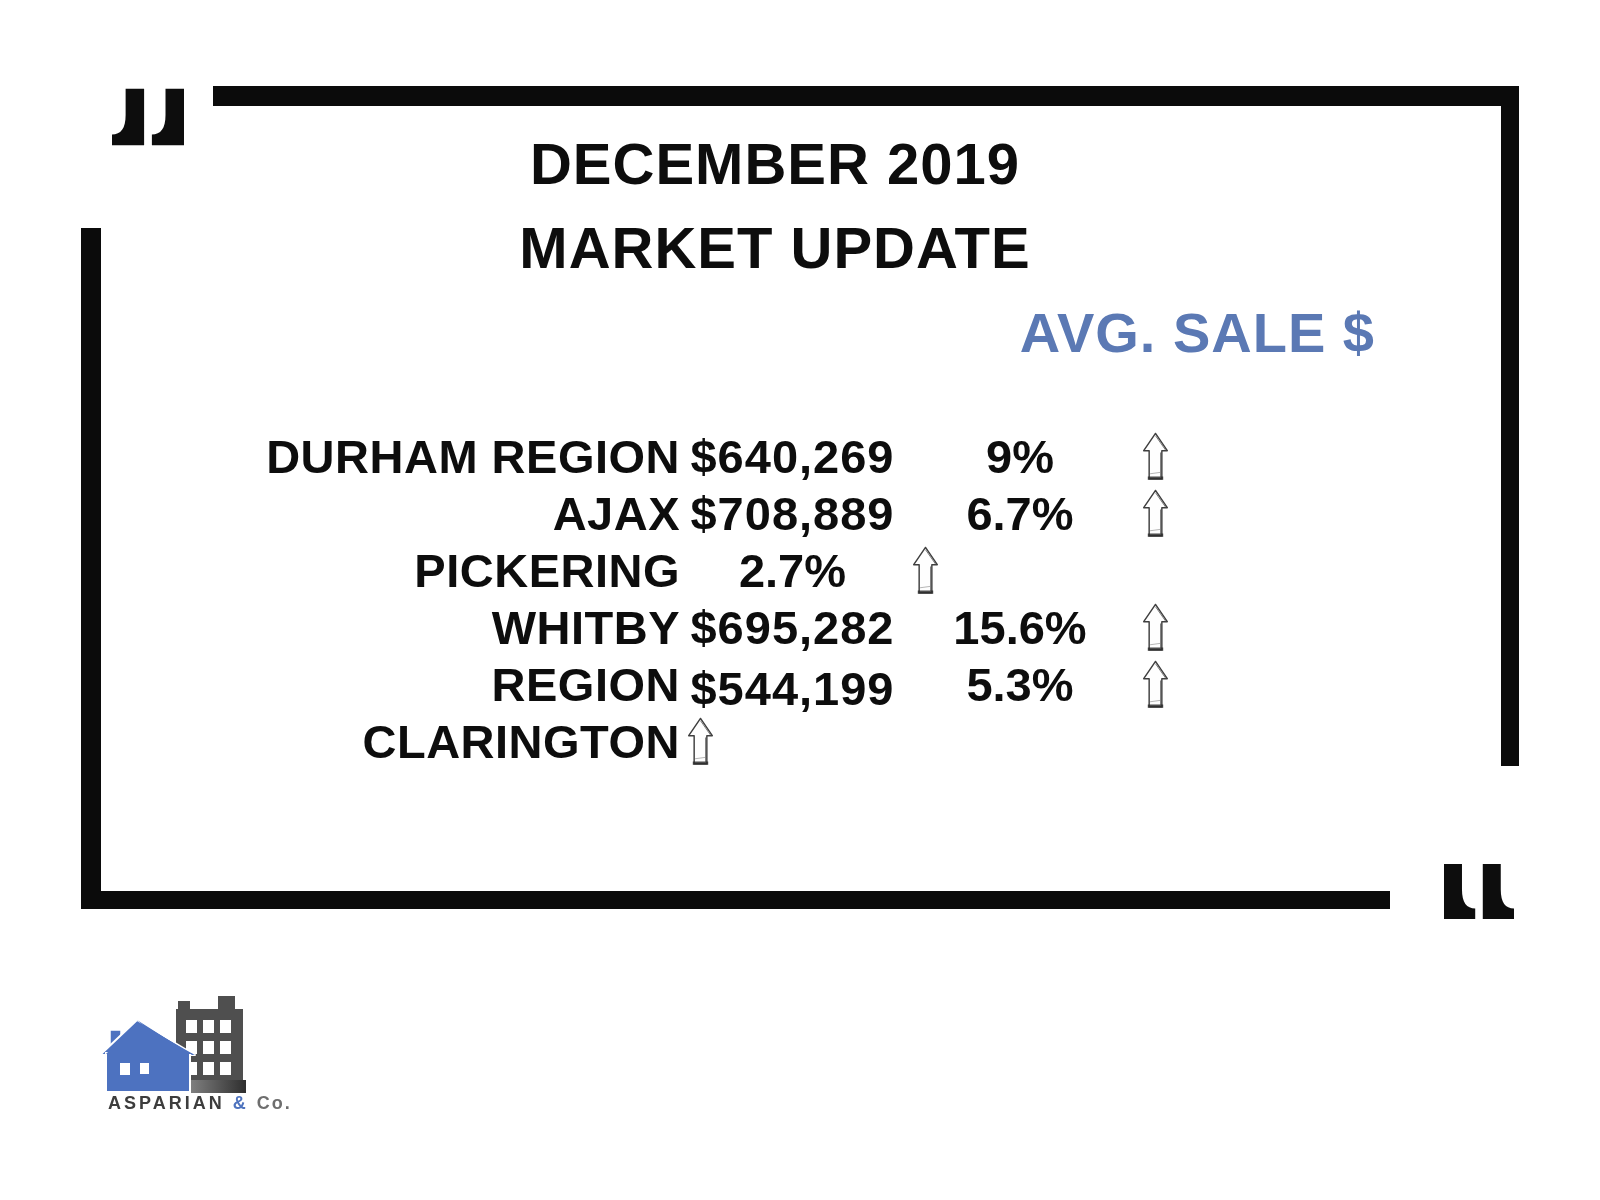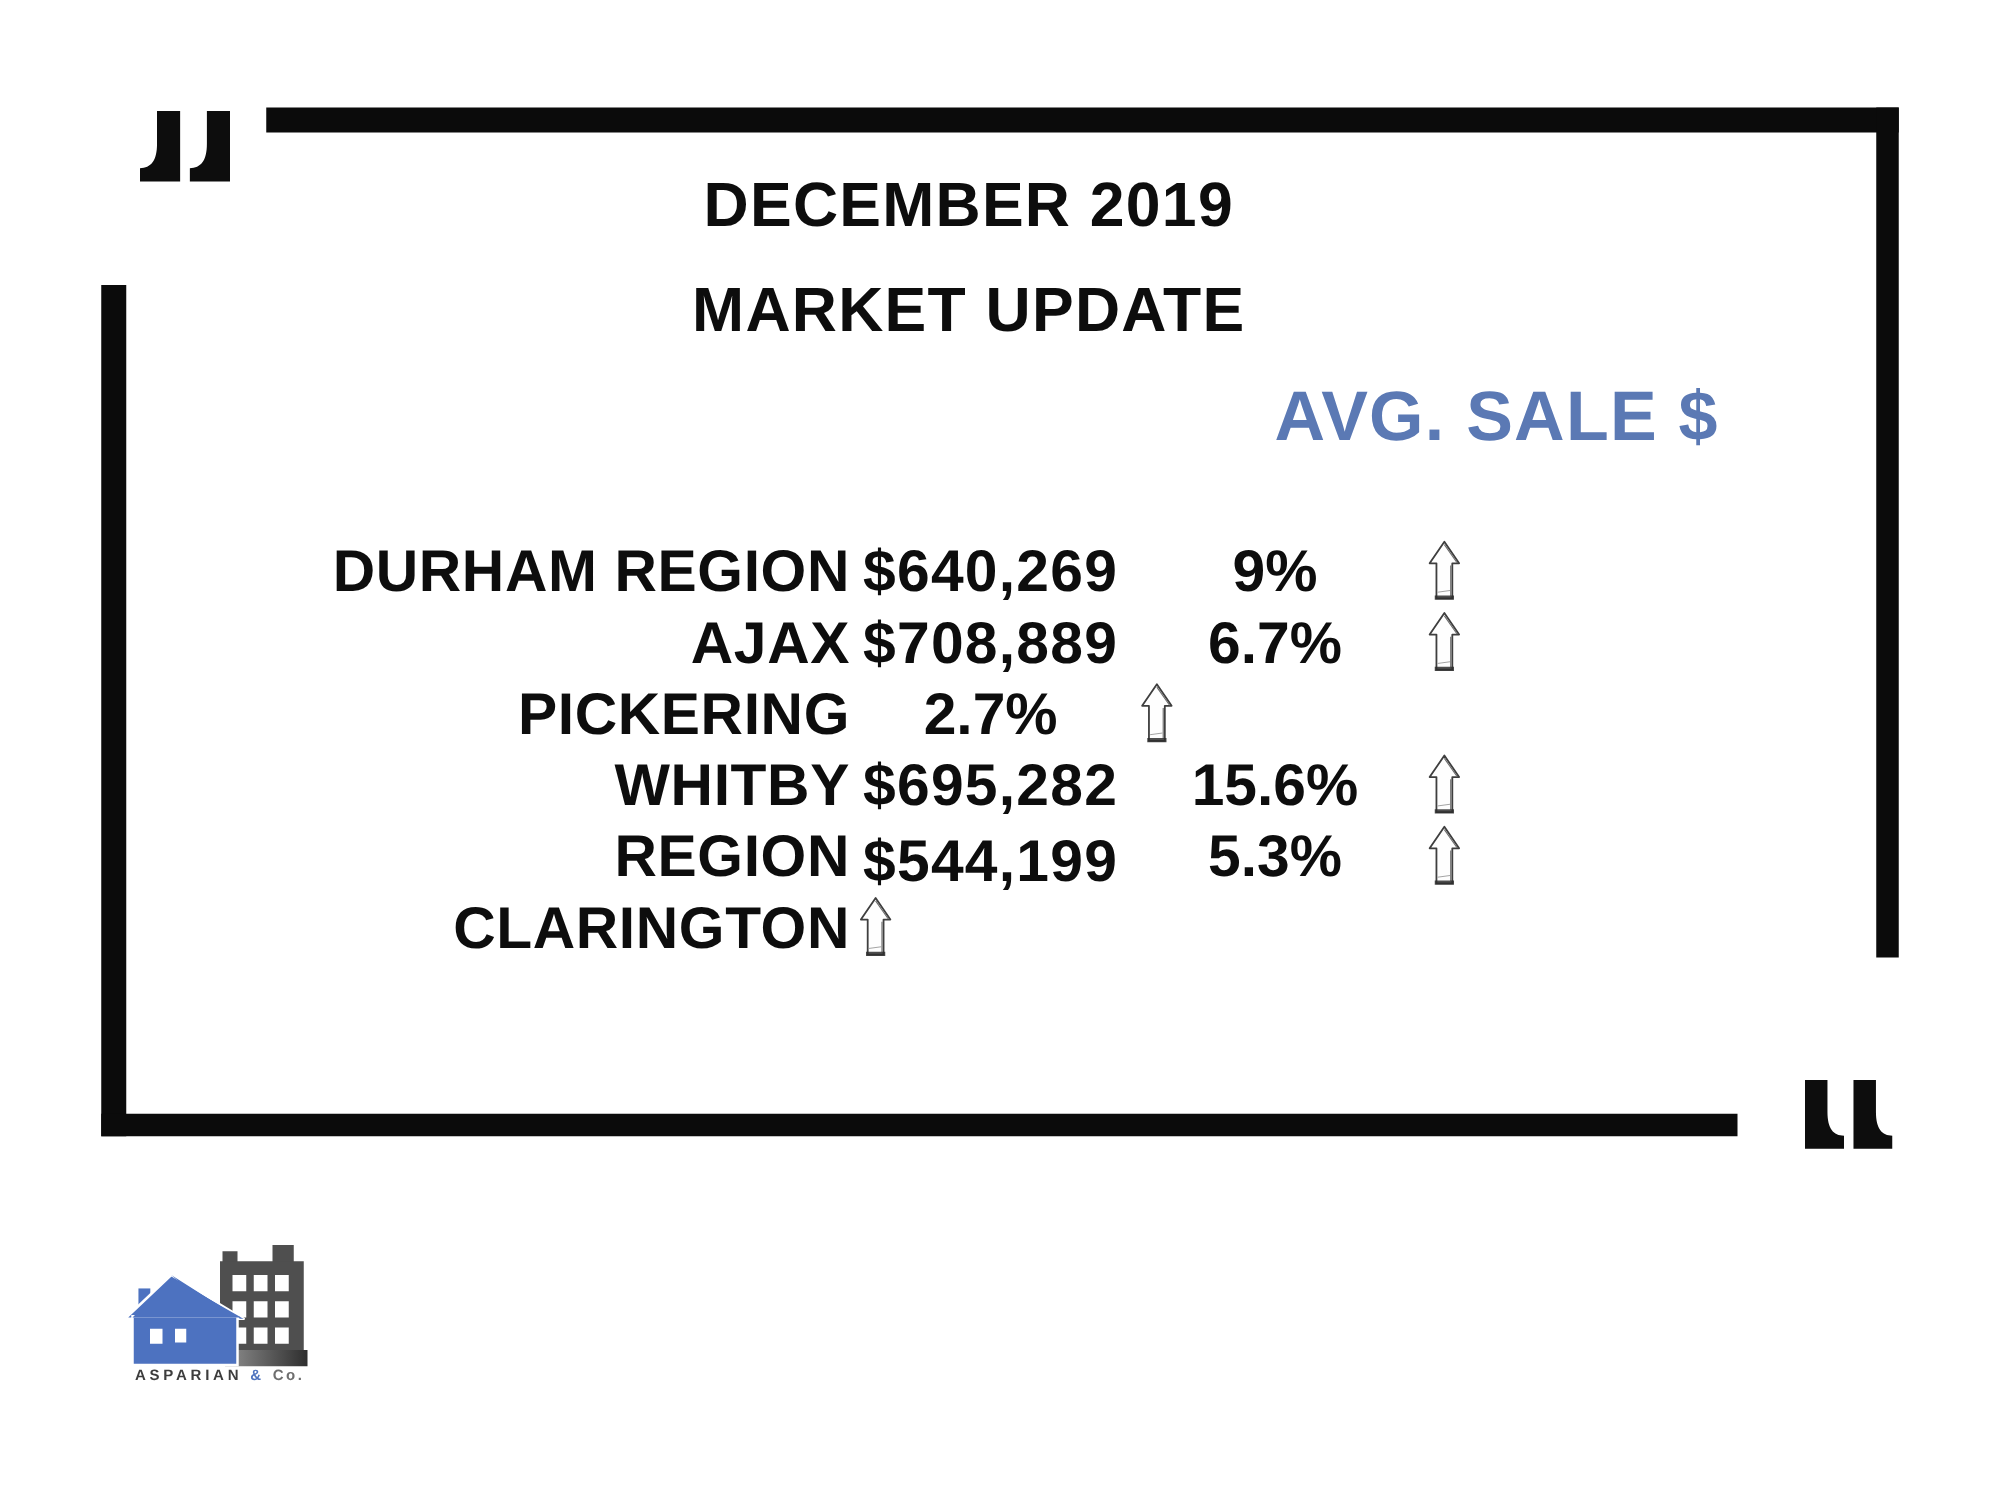--- a/index.html
+++ b/index.html
@@ -14,21 +14,21 @@
   .frame-right{left:1501px;top:86px;width:18px;height:680px;}
   .frame-left{left:81px;top:228px;width:20px;height:681px;}
   .frame-bottom{left:81px;top:891px;width:1309px;height:18px;}
   
   .quote{position:absolute;}
   .quote-tl{left:112px;top:88px;width:72px;height:58px;}
   .quote-br{left:1444px;top:863px;width:70px;height:57px;}
   
   .title-block{
     position:absolute;left:175px;top:122px;width:1200px;text-align:center;
-    color:#0d0d0d;font-weight:bold;font-size:50px;line-height:84px;letter-spacing:1px;
+    color:#0d0d0d;font-weight:bold;font-size:58px;line-height:84px;letter-spacing:1px;
   }
   .subtitle{
     position:absolute;left:175px;top:300px;width:1200px;text-align:right;
     color:#5b79b4;font-weight:bold;font-size:56px;letter-spacing:1px;
   }
   
   .table{position:absolute;left:218px;top:428px;}
   .row{
     display:grid;grid-template-columns:462px 225px 230px 65px;
     height:57px;align-items:center;
@@ -38,21 +38,21 @@
   .price{text-align:center;letter-spacing:1px;}
   .change{text-align:center;}
   .arrow-cell{display:flex;justify-content:flex-start;align-items:center;padding-left:6px;}
   .arrow-cell svg{width:29px;height:56px;}
   .row:nth-child(5) .price{transform:translateY(4px);}
   .row:nth-child(6) .price{transform:translateY(16px);}
   
   .logo-art{position:absolute;left:80px;top:980px;width:220px;height:140px;}
   .logo-text{
     position:absolute;left:108px;top:1093px;width:250px;
-    font-size:12px;font-weight:bold;letter-spacing:3px;color:#3d3d3d;
+    font-size:18px;font-weight:bold;letter-spacing:3px;color:#3d3d3d;
   }
   .logo-text .amp{color:#4e73be;}
   .logo-text .suffix{color:#6e6e6e;letter-spacing:2px;}
   .hidden-defs{position:absolute;width:0;height:0;overflow:hidden;}
 </style>
 </head>
 <body>
 
 <div class="canvas">
 

